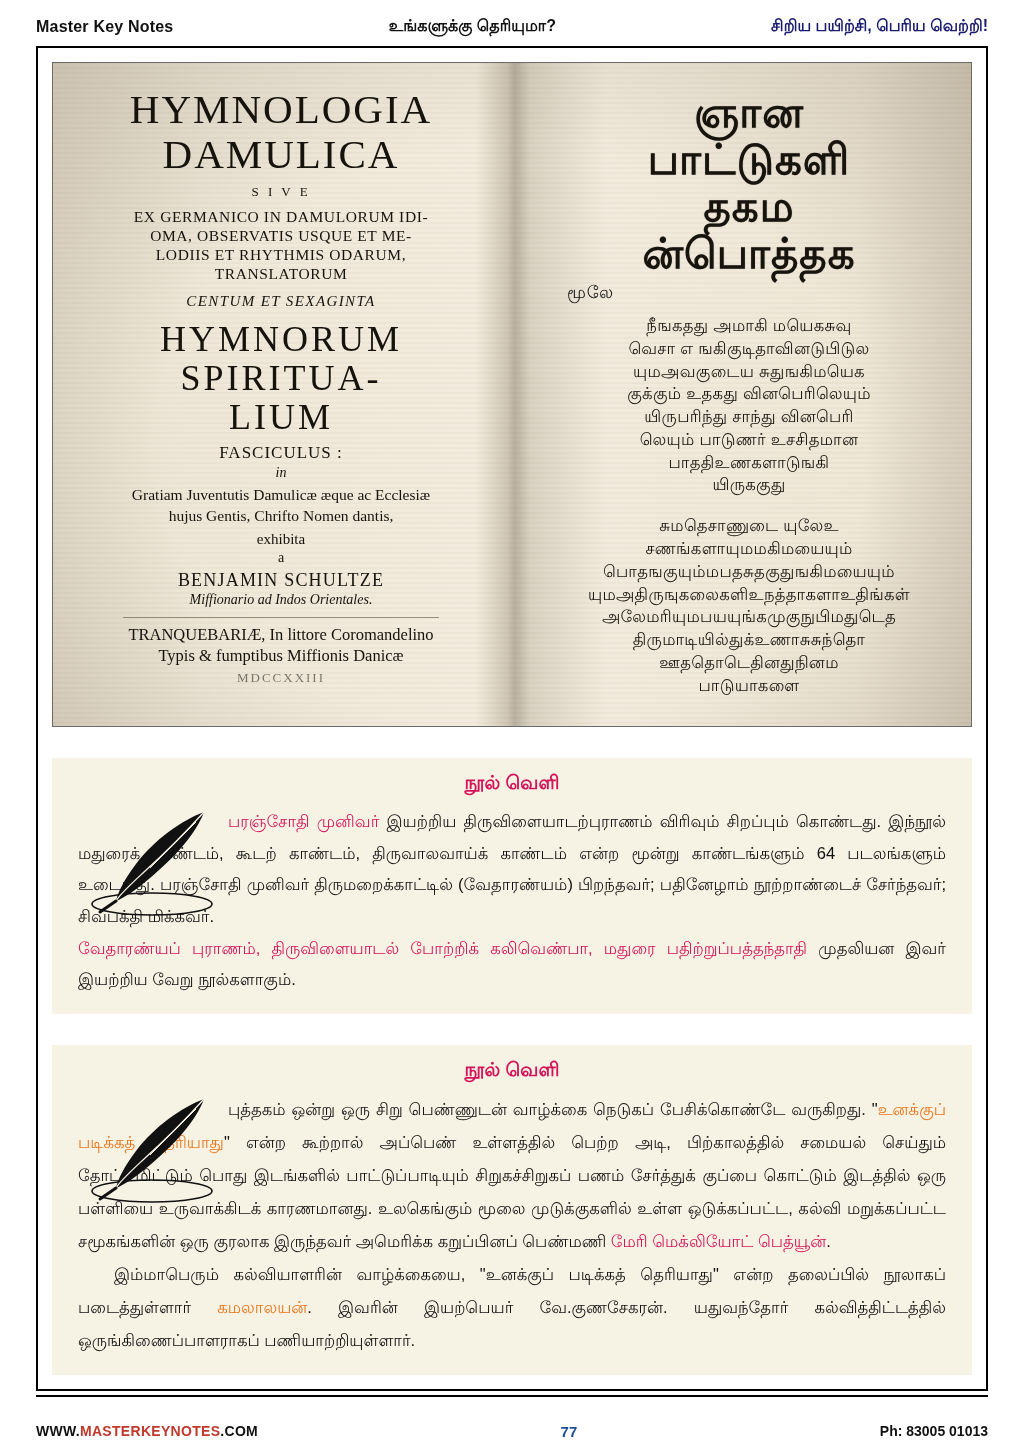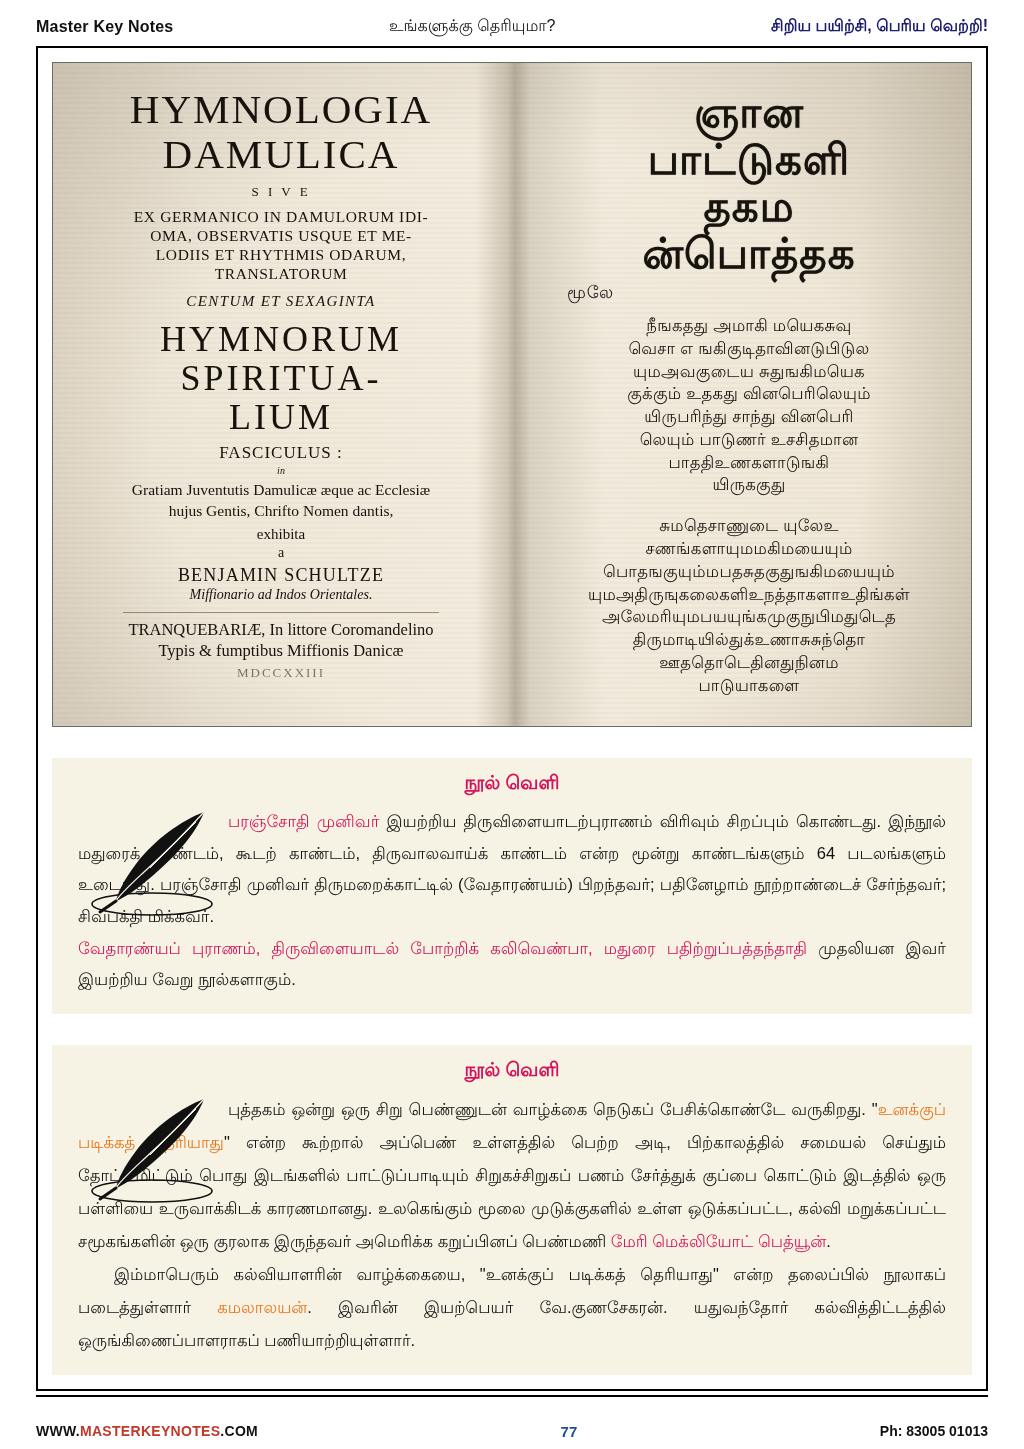--- a/index.html
+++ b/index.html
@@ -21,21 +21,21 @@
     display:flex;align-items:center;
     padding:0 36px;
     box-sizing:border-box;
     gap:37px;
   }
   .hdr-left{
     font-weight:bold;font-size:16px;letter-spacing:.2px;
     white-space:nowrap;
   }
   .hdr-center{
-    flex:1;text-align:center;font-weight:normal;font-size:16px;
+    flex:1;text-align:center;font-weight:bold;font-size:16px;
     white-space:nowrap;
   }
   .hdr-right{
     font-weight:bold;font-size:16px;color:#1b1b6f;white-space:nowrap;
   }
   
   .frame{
     position:absolute;
     left:36px;right:36px;top:46px;bottom:58px;
     border:2px solid #000;
@@ -81,21 +81,21 @@
   .t1b{ font-size:41px;letter-spacing:2px;line-height:1.05;margin-top:2px;}
   .sive{ font-size:13px;letter-spacing:3px;margin-top:8px;}
   .blk{
     font-size:15.5px;letter-spacing:.6px;line-height:1.22;margin-top:8px;
     text-transform:uppercase;
   }
   .ital{ font-style:italic;font-size:15px;letter-spacing:1.4px;margin-top:10px;}
   .t2{ font-size:36px;letter-spacing:3px;line-height:1.08;margin-top:10px;}
   .t2 .l{display:block;}
   .fasc{ font-size:17px;letter-spacing:1px;margin-top:6px;}
-  .smin{ font-size:10px;font-style:italic;margin-top:2px;}
+  .smin{ font-size:14px;font-style:italic;margin-top:2px;}
   .l2{ font-size:15.5px;line-height:1.35;margin-top:4px;}
   .exh{ font-size:15px;margin-top:4px;}
   .aa{ font-size:14px;margin-top:2px;}
   .auth{ font-size:18px;letter-spacing:1.2px;margin-top:4px;}
   .miss{ font-size:14px;font-style:italic;margin-top:1px;}
   .rule{
     height:1px;background:#7a6f5c;margin:9px 24px 6px 24px;opacity:.75;
   }
   .impr{ font-size:16.5px;line-height:1.3;}
   .year{ font-size:13px;letter-spacing:2px;margin-top:3px;opacity:.55;}

